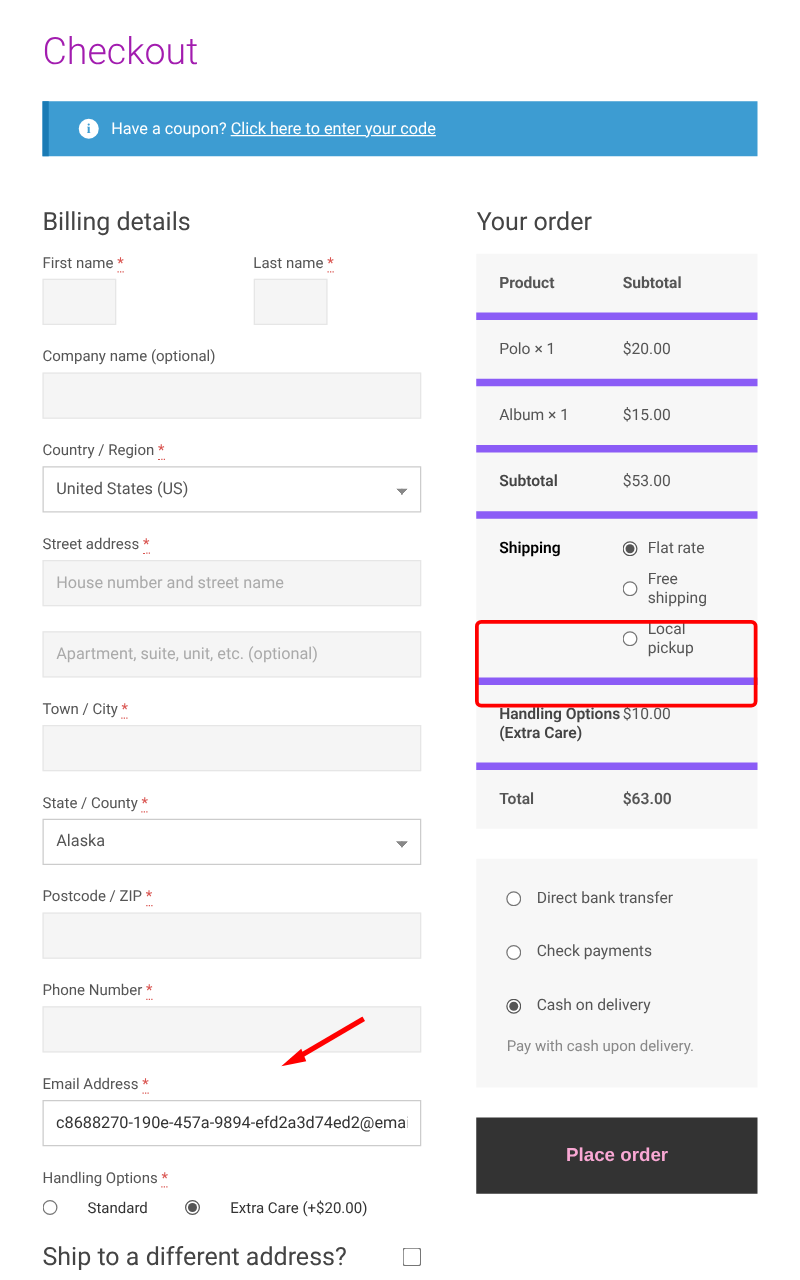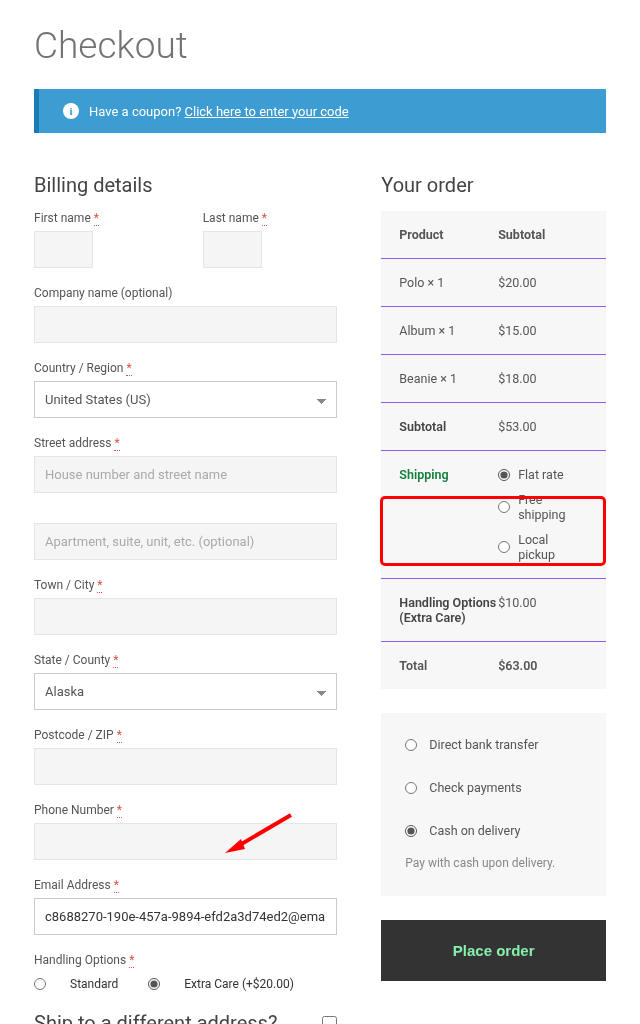--- a/index.html
+++ b/index.html
@@ -4,21 +4,21 @@
 <style>
   * { box-sizing: border-box; margin: 0; padding: 0; }
   body {
     font-family: -apple-system, BlinkMacSystemFont, "Segoe UI", Roboto, Helvetica, Arial, sans-serif;
     background: #fff;
     color: #333;
     font-size: 13px;
     width: 640px;
   }
   .page { padding: 20px 34px 30px; position: relative; }
-  h1 { font-weight: 300; font-size: 37px; color: #737373; margin: 4px 0 22px; }
+  h1 { font-weight: 300; font-size: 30px; color: #a21caf; margin: 4px 0 22px; }
   .coupon-bar {
     background: #3d9cd2;
     color: #fff;
     border-left: 5px solid #1a7bb5;
     padding: 14px 24px;
     display: flex;
     align-items: center;
     gap: 10px;
     font-size: 13px;
     margin-bottom: 40px;
@@ -65,44 +65,44 @@
     border: 1px solid #ccc;
     appearance: none;
     -webkit-appearance: none;
     padding-right: 28px;
     background-image: linear-gradient(45deg, transparent 48%, #888 48%), linear-gradient(-45deg, transparent 48%, #888 48%);
     background-position: calc(100% - 14px) 55%, calc(100% - 10px) 55%;
     background-size: 5px 5px, 5px 5px;
     background-repeat: no-repeat;
   }
   .field input::placeholder, .field textarea::placeholder { color: #aaa; }
-  .field .addr2 { margin-top: 30px; }
+  .field .addr2 { margin-top: 20px; }
   .radio-group { display: flex; align-items: center; gap: 24px; flex-wrap: wrap; font-size: 12px; margin-top: 4px; }
   .radio-group input[type=radio] {
     width: 12px; height: 12px; accent-color: #555; cursor:pointer;
   }
   .ship-head { display: flex; justify-content: space-between; align-items: center; margin: 20px 0 14px; }
   .ship-head h2 { margin-bottom: 0; }
   .ship-head input[type=checkbox] {
     width: 15px; height: 15px; cursor:pointer; accent-color:#555;
   }
 
   
   .order-table { background: #f7f7f7; font-size: 12.5px; margin-bottom: 24px; }
   .order-table .row {
     display: flex;
     padding: 16px 18px;
-    border-top: 1px solid #8b5cf6;
+    border-top: 6px solid #8b5cf6;
   }
   .order-table .row:first-child { border-top: none; }
   .order-table .row.hdr { font-weight: 700; color: #444; }
   .order-table .row .c1 { flex: 1.1; color:#555; }
   .order-table .row .c2 { flex: 1; color:#555; }
   .order-table .row.sub .c1 { font-weight: 600; color:#444;}
-  .order-table .row.ship .c1 { font-weight: 600; color:#15803d;}
+  .order-table .row.ship .c1 { font-weight: 600; color:#000000;}
   .order-table .row.ship .c2 { display:flex; flex-direction:column; gap:10px; }
   .ship-opt { display:flex; align-items:center; gap:8px; }
   .ship-opt input[type=radio]{ width:12px;height:12px; accent-color:#555; cursor:pointer;}
   .order-table .row.total { font-weight: 600; color:#444;}
   .order-table .row.total .c1, .order-table .row.total .c2 { font-weight:600; }
   .highlight-box {
     position: absolute;
     border: 3px solid #ff0000;
     border-radius: 5px;
     pointer-events: none;
@@ -113,21 +113,21 @@
   }
 
   .pay-box { background: #f7f7f7; padding: 10px 0 0; margin-bottom: 24px; }
   .pay-opt { display:flex; align-items:center; gap:12px; padding: 14px 24px; font-size: 12.5px; color:#555; }
   .pay-opt input[type=radio]{ width:12px;height:12px; accent-color:#555; cursor:pointer;}
   .pay-desc { padding: 4px 24px 26px; font-size: 12px; color: #888; }
 
   .place-order {
     width: 100%;
     background: #333;
-    color: #86efac;
+    color: #f9a8d4;
     border: none;
     padding: 22px 0;
     font-size: 15px;
     font-weight: 600;
     cursor: pointer;
   }
 </style>
 </head>
 <body>
 <div class="page">
@@ -246,24 +246,20 @@
         <div class="c1">Product</div>
         <div class="c2">Subtotal</div>
       </div>
       <div class="row">
         <div class="c1">Polo  × 1</div>
         <div class="c2">$20.00</div>
       </div>
       <div class="row">
         <div class="c1">Album  × 1</div>
         <div class="c2">$15.00</div>
-      </div>
-      <div class="row">
-        <div class="c1">Beanie  × 1</div>
-        <div class="c2">$18.00</div>
       </div>
       <div class="row sub">
         <div class="c1">Subtotal</div>
         <div class="c2">$53.00</div>
       </div>
       <div class="row ship">
         <div class="c1">Shipping</div>
         <div class="c2">
           <div class="ship-opt">
             <input type="radio" name="ship" checked="" style="">

